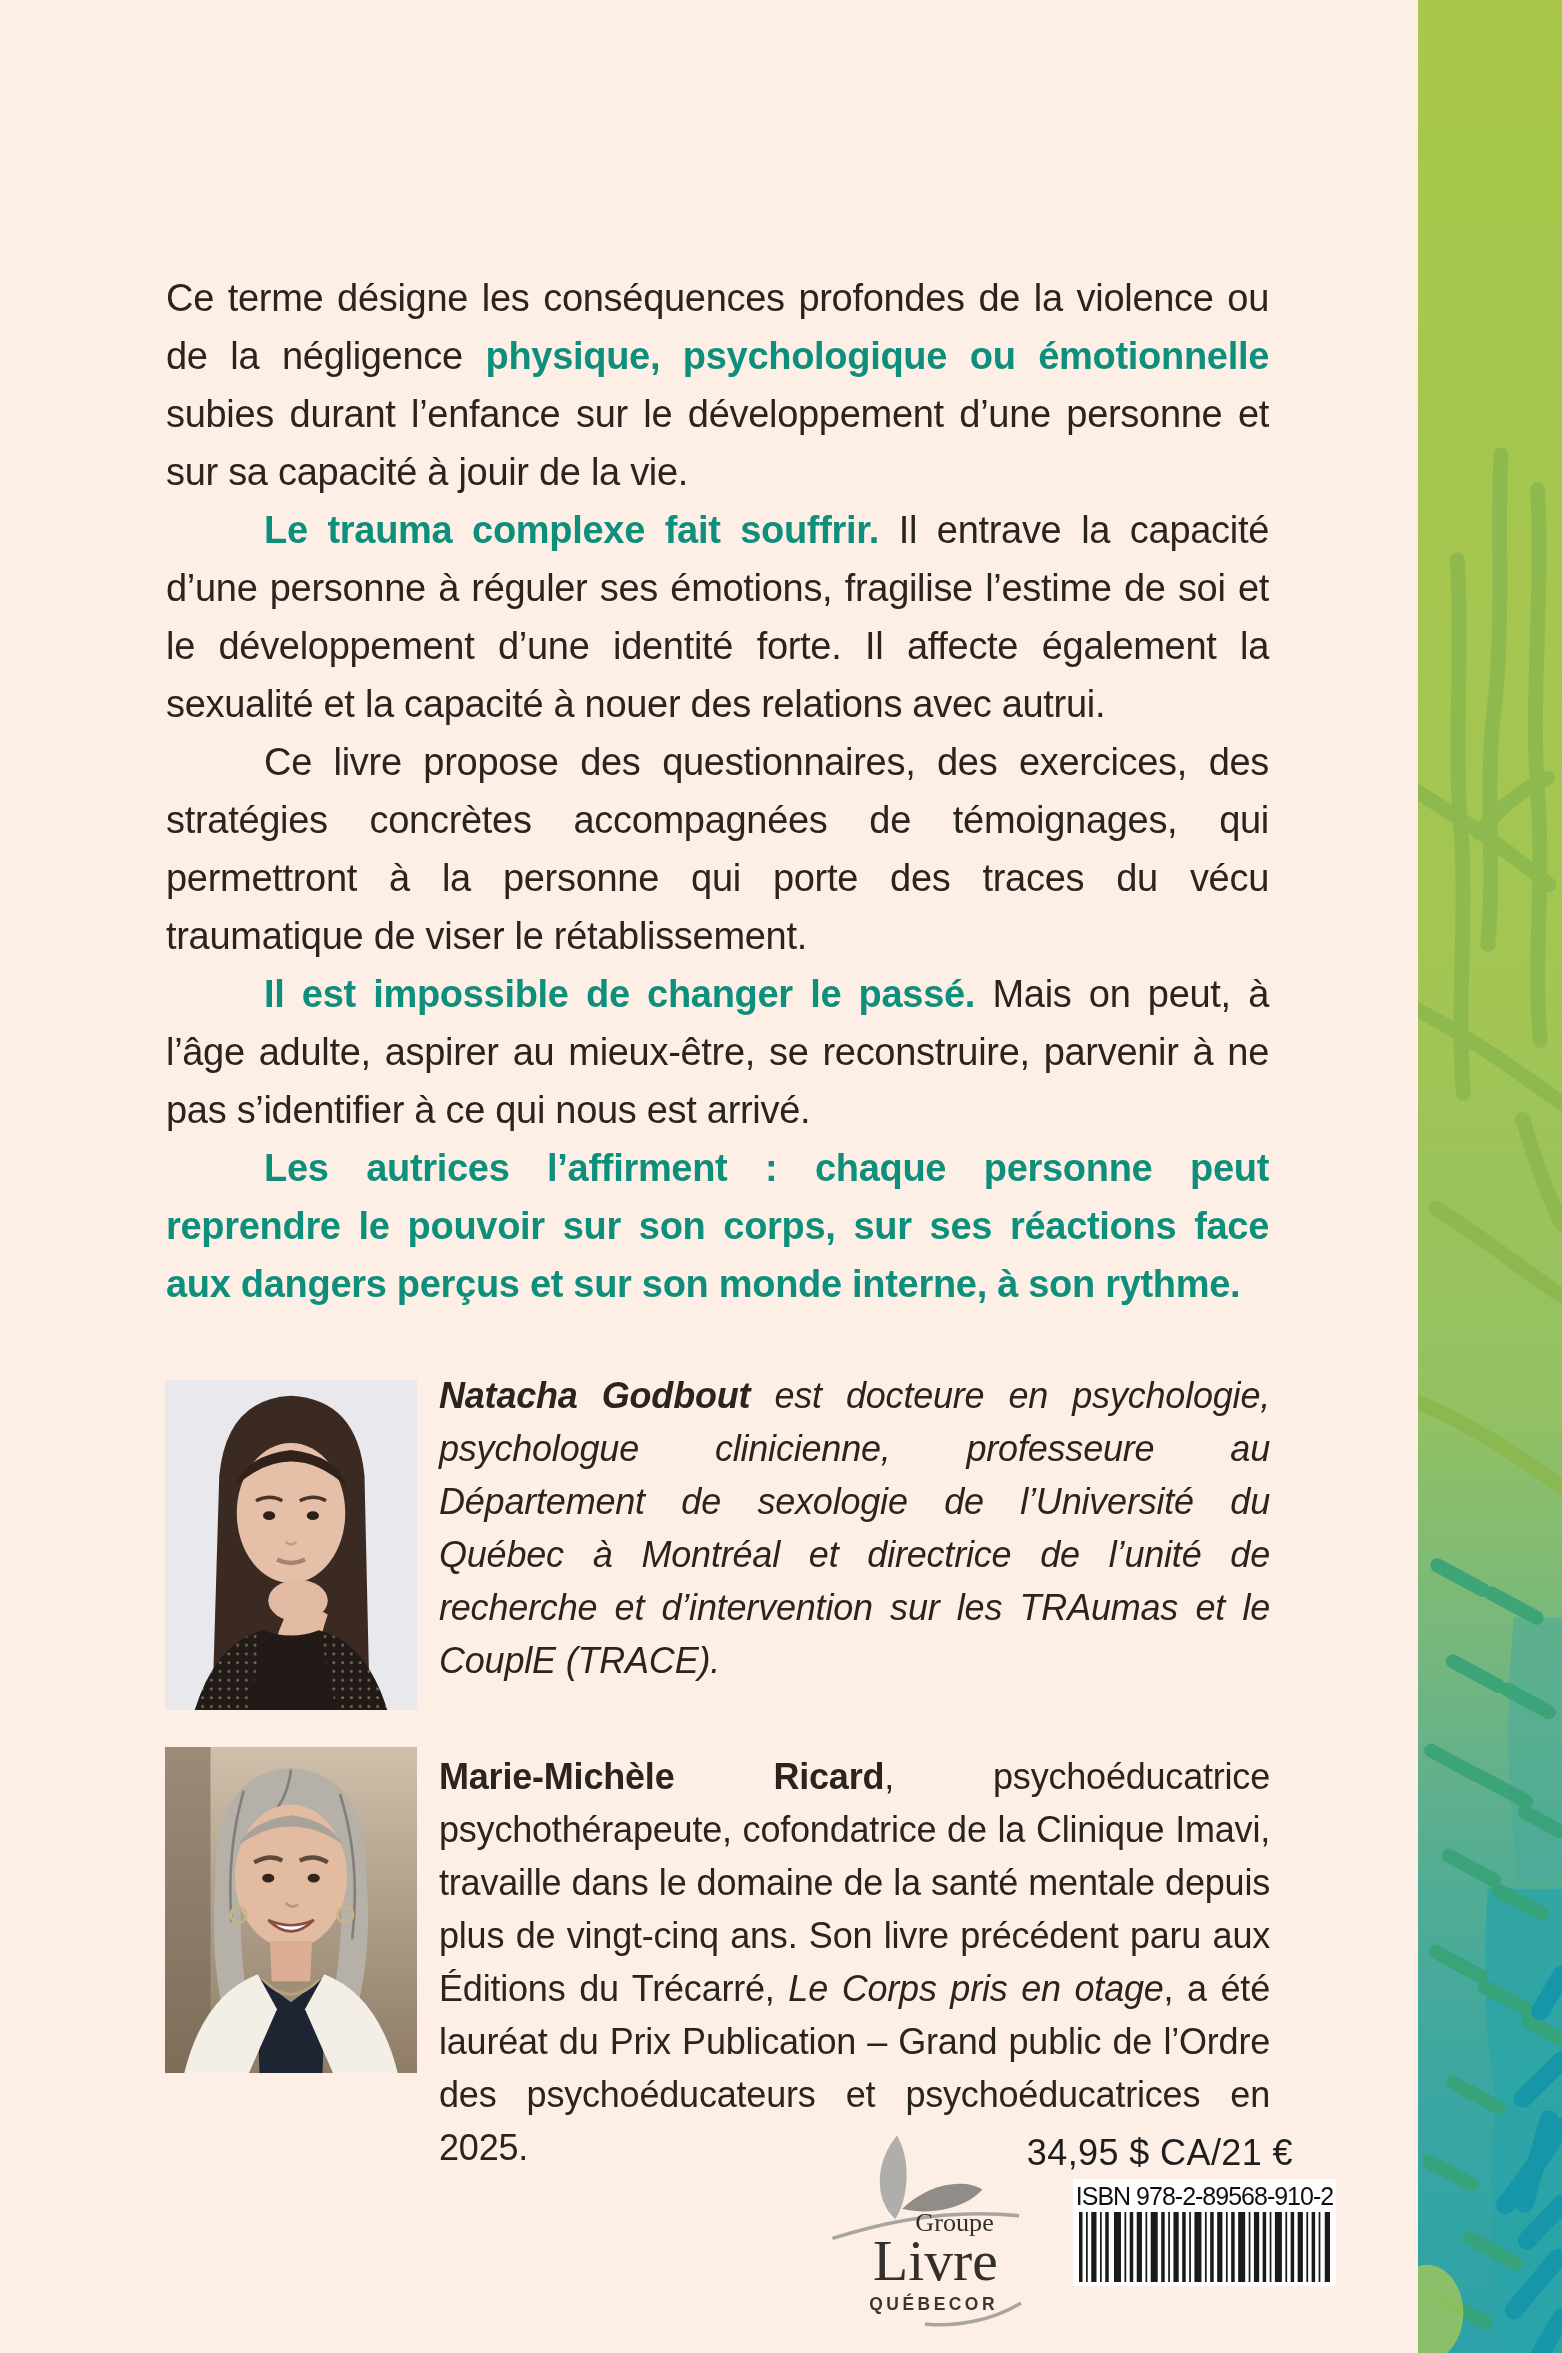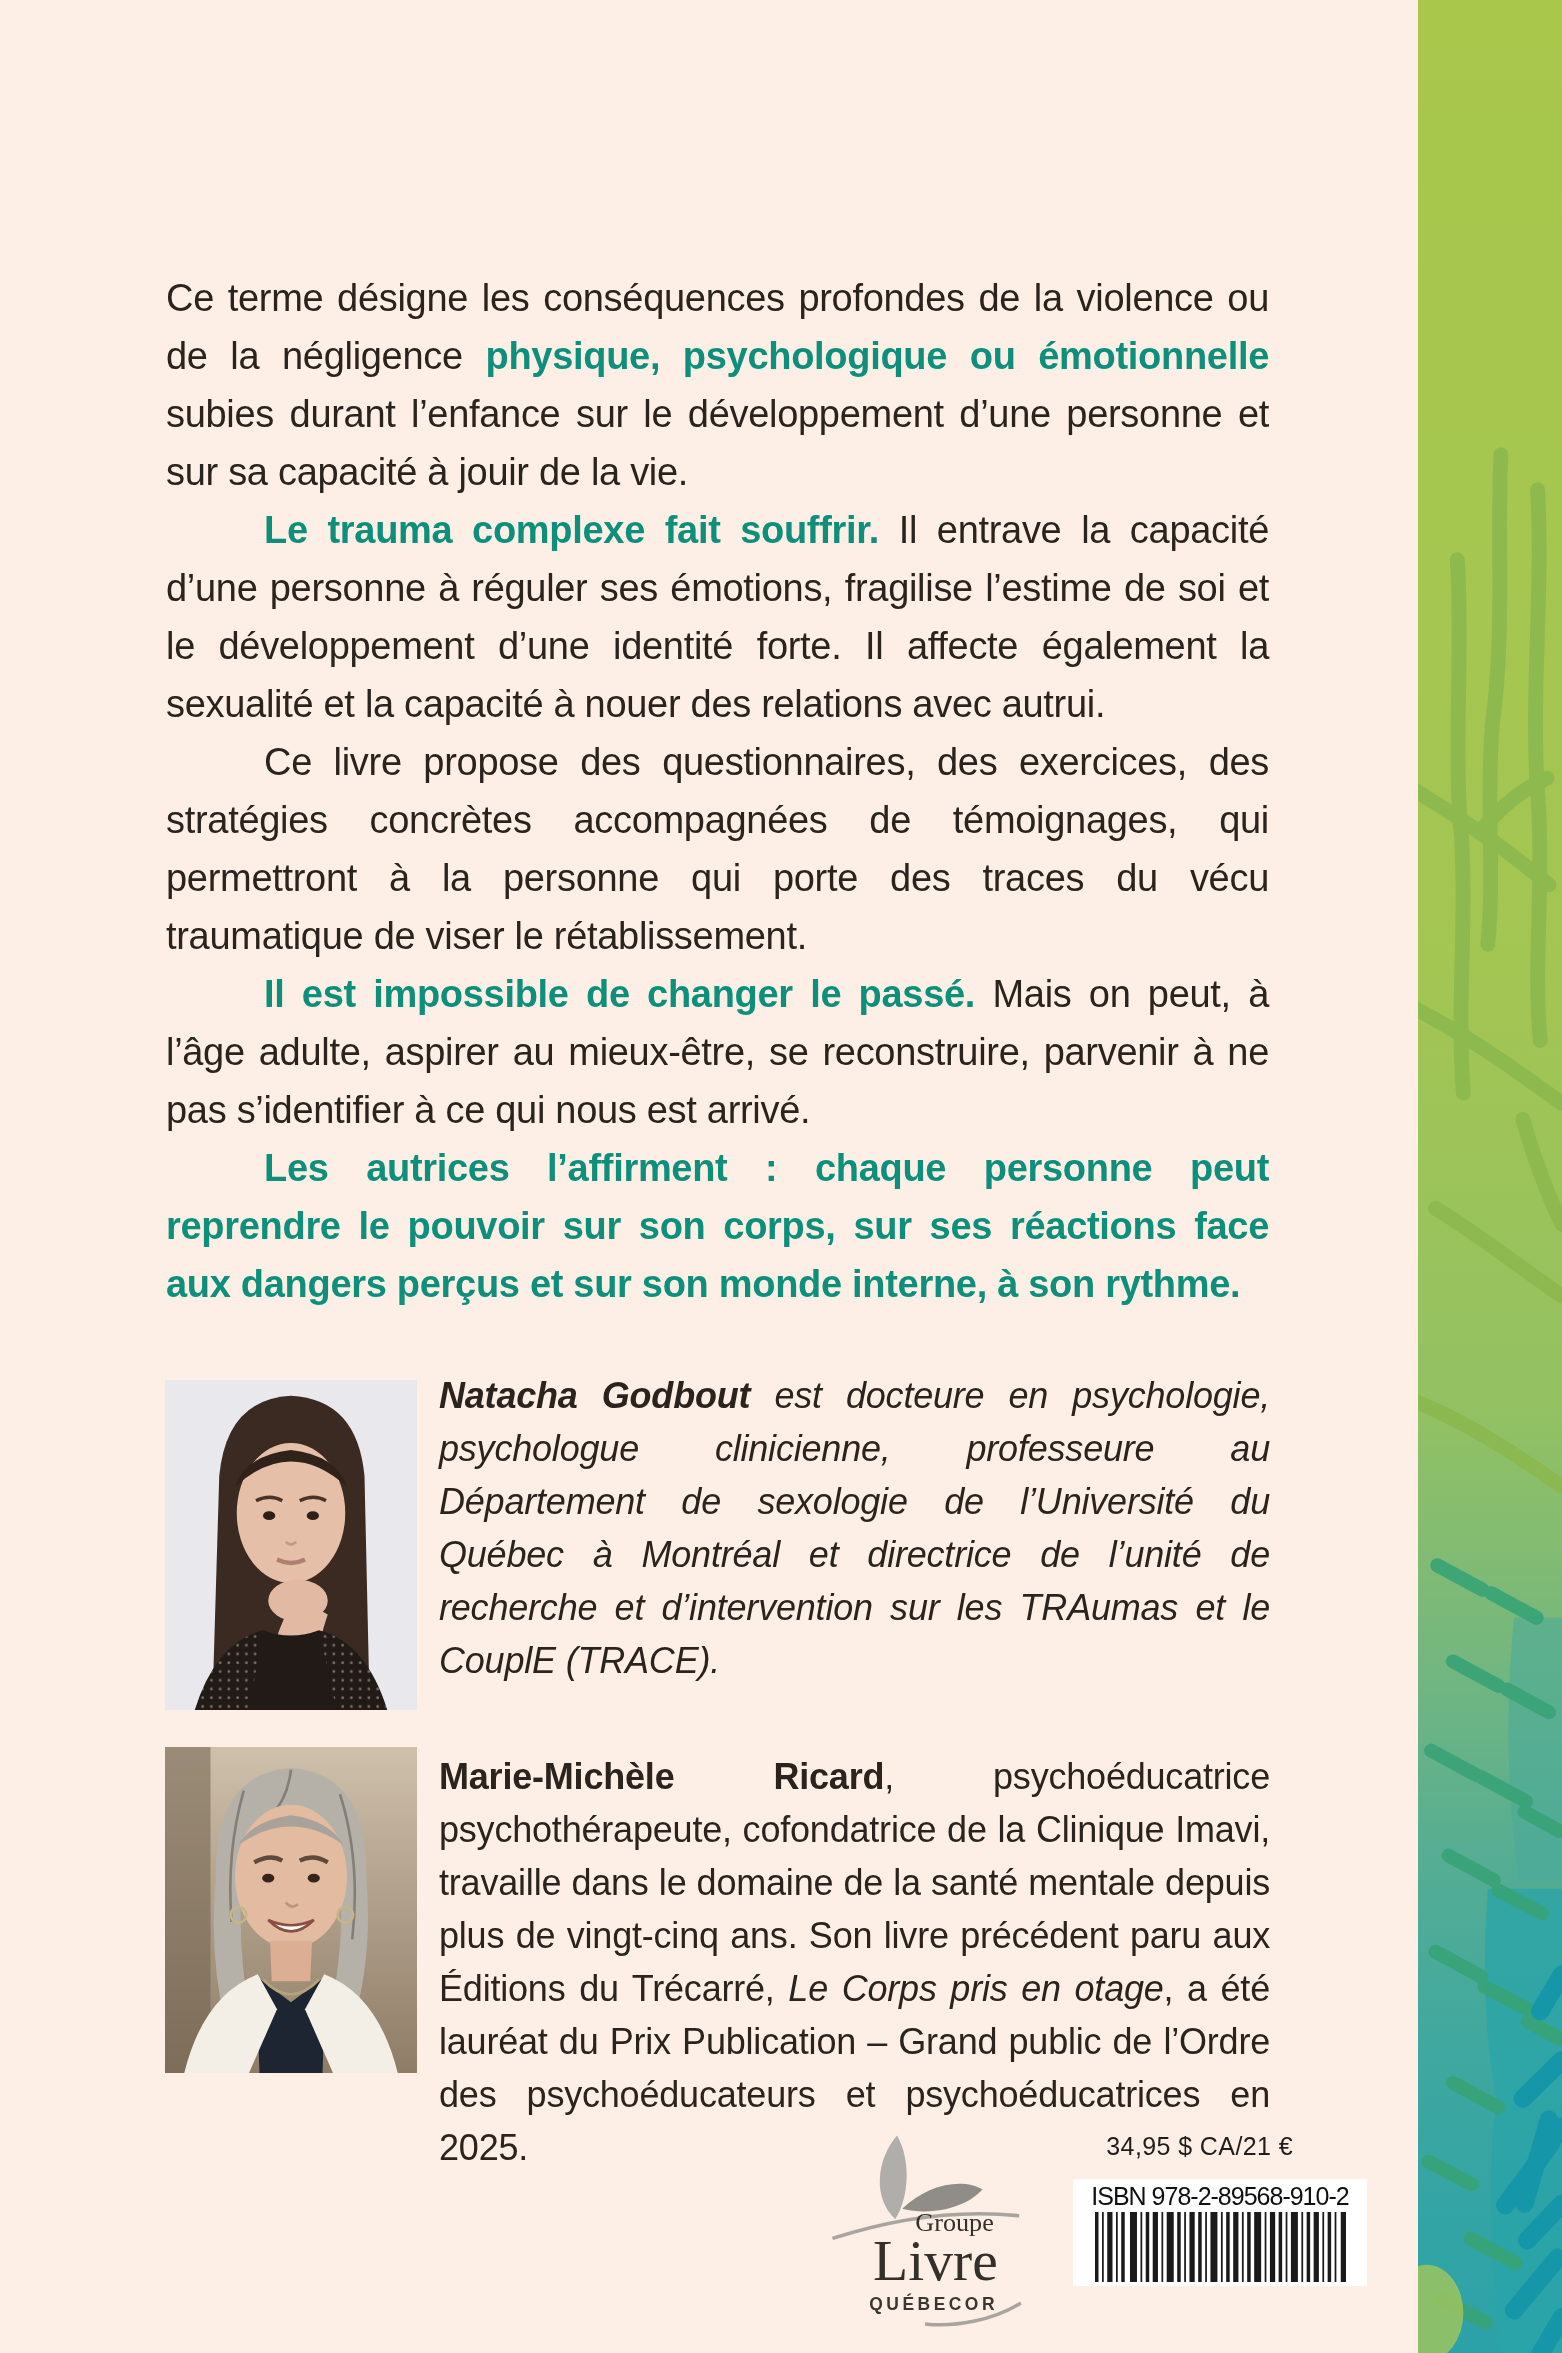--- a/index.html
+++ b/index.html
@@ -37,24 +37,24 @@
   .bio{
     position:absolute;left:439px;width:831px;
     font-size:36px;line-height:53px;letter-spacing:-0.2px;
     text-align:justify;
   }
   .bio-1{top:1369px;font-style:italic;}
   .bio-2{top:1738px;margin-top:12px;}
   
   .price{
     position:absolute;left:997px;top:2132px;width:296px;
-    text-align:right;font-size:25px;letter-spacing:0.4px;color:#1e1e1e;
+    text-align:right;font-size:36px;letter-spacing:0.4px;color:#1e1e1e;
   }
   .isbn-box{
-    position:absolute;left:1073px;top:2179px;width:294px;height:107px;
+    position:absolute;left:1073px;top:2179px;width:263px;height:107px;
     background:#ffffff;text-align:center;
   }
   .isbn-text{
     display:block;margin-top:2.6px;
     font-size:25px;letter-spacing:-1px;color:#101010;
   }
   .barcode{display:block;margin:1.7px auto 0 auto;}
   .logo{position:absolute;left:822px;top:2123px;width:205px;height:223px;}
 </style>
 </head>

